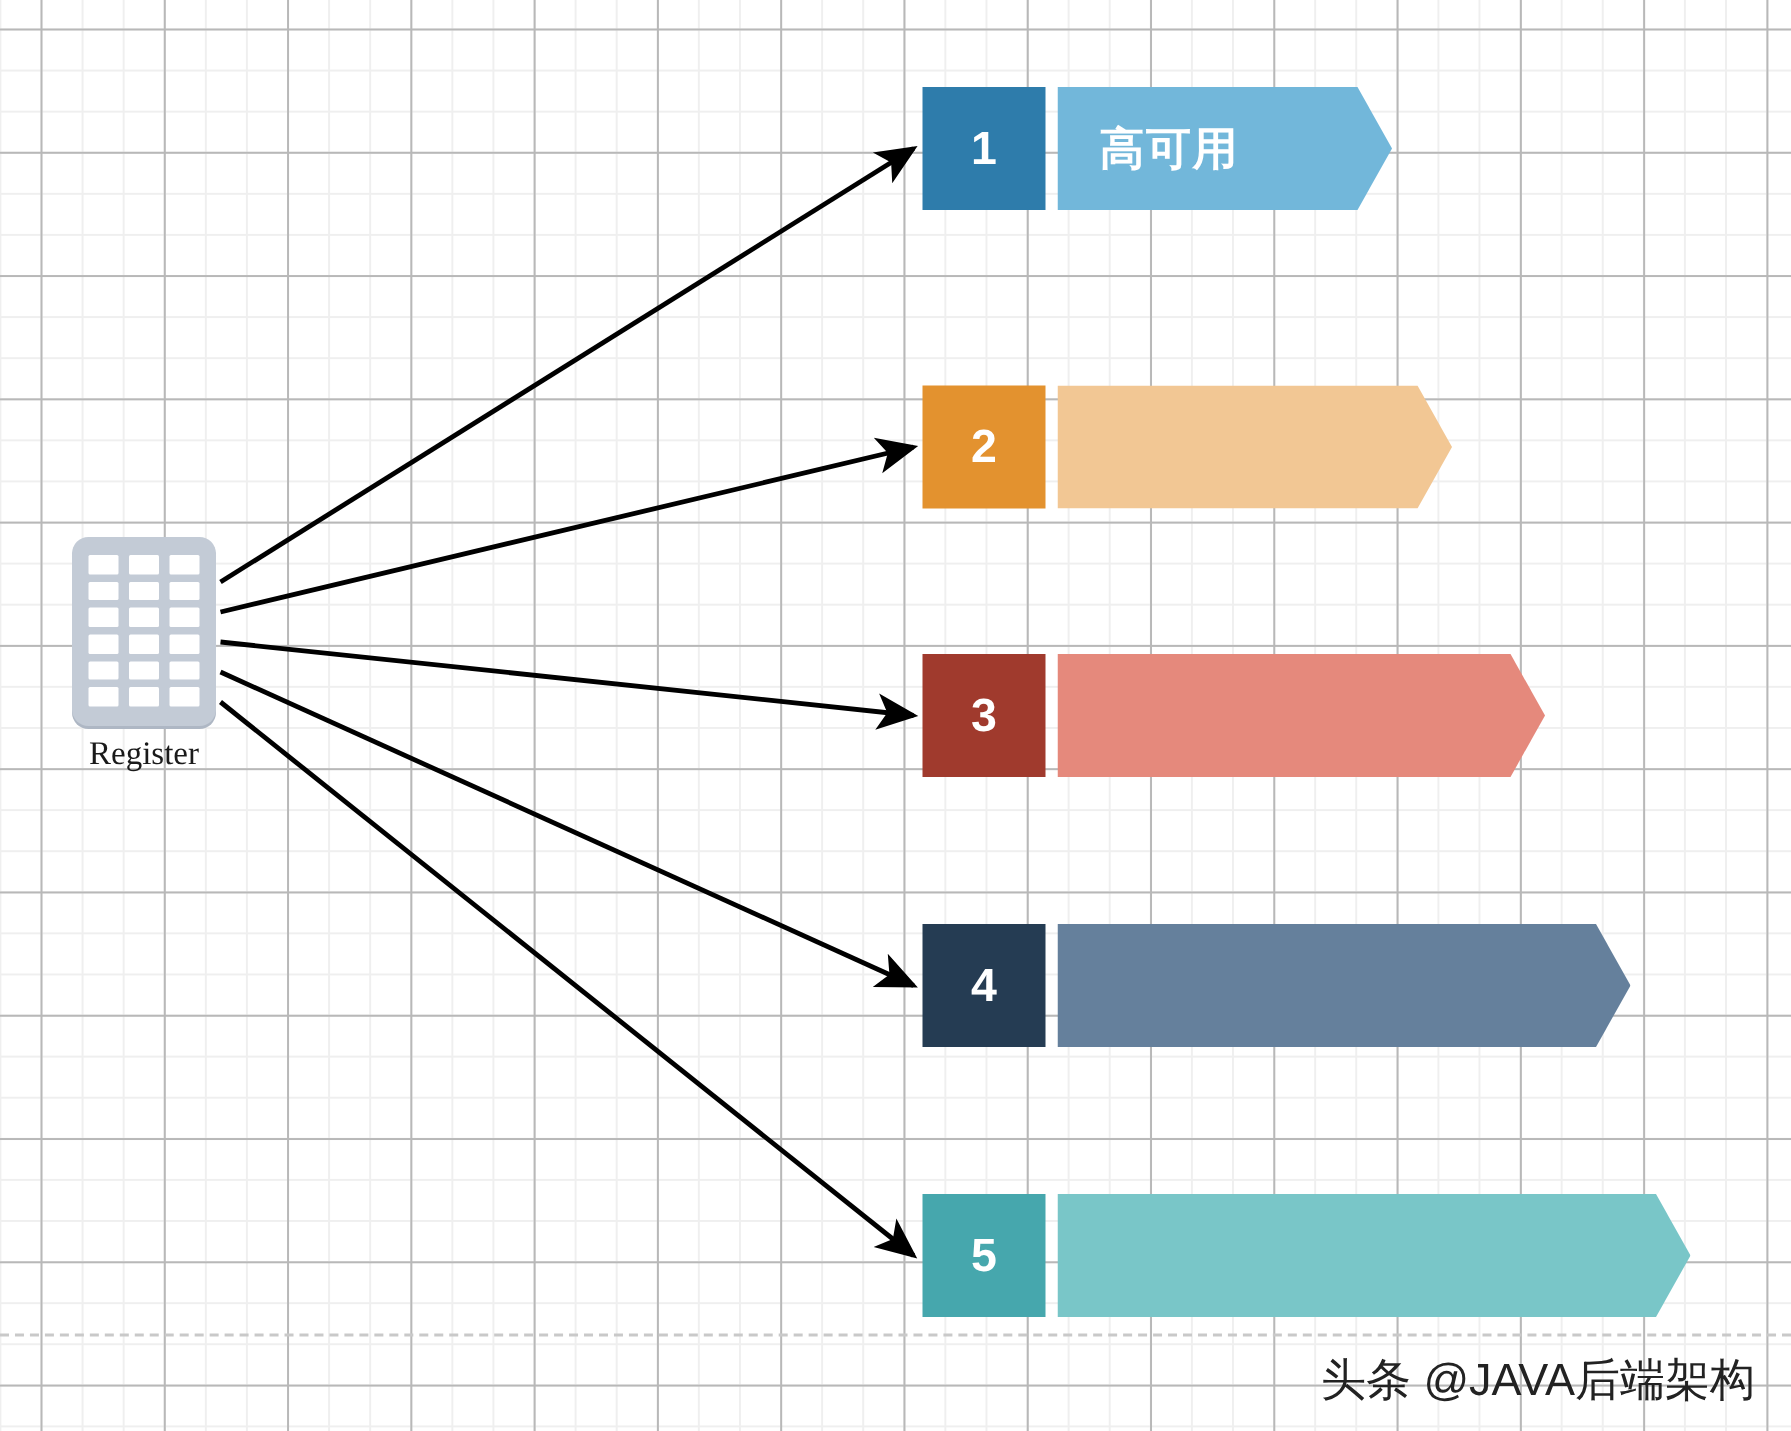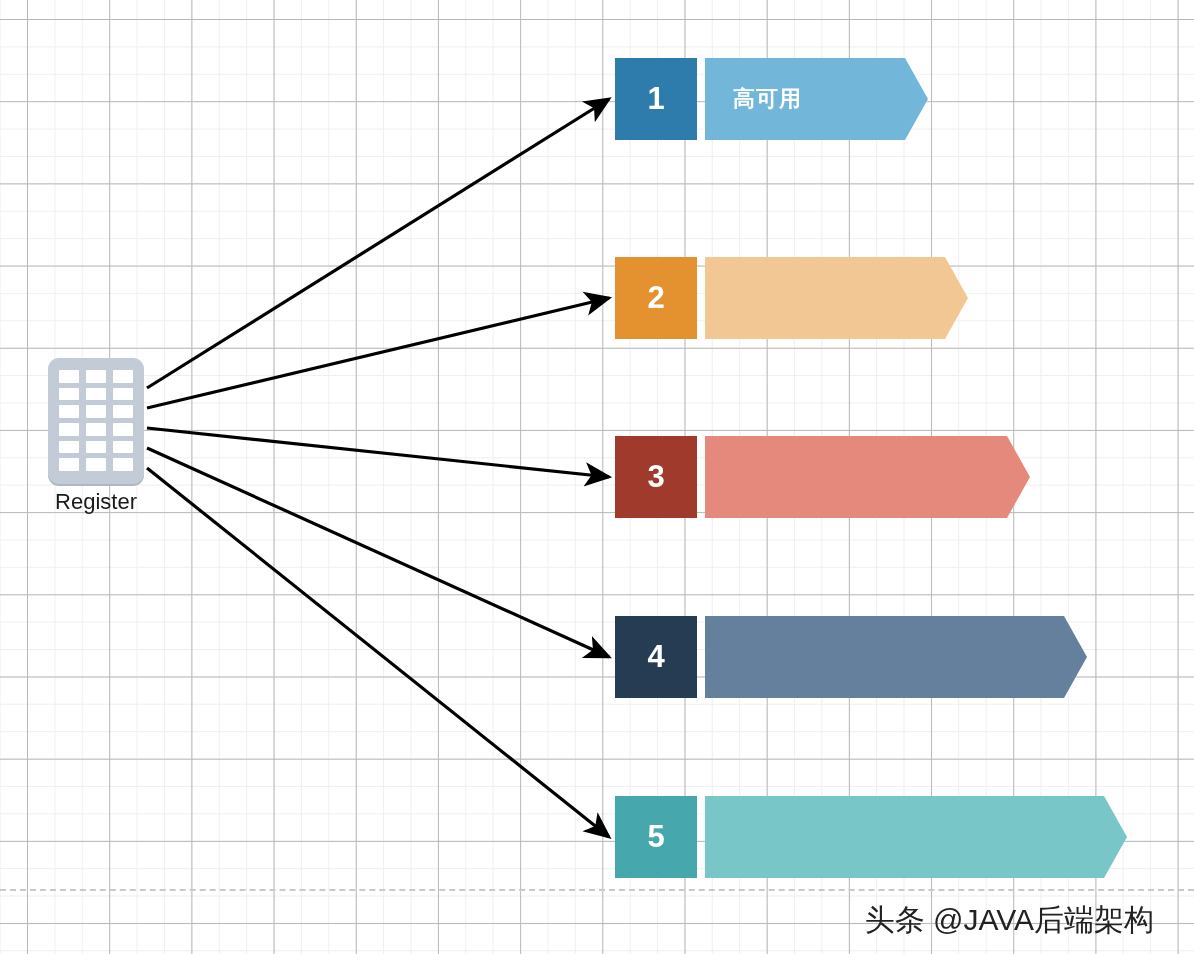--- a/index.html
+++ b/index.html
@@ -78,20 +78,21 @@
   }
   .node-label {
     position: absolute;
     left: -10px;
     top: 131px;
     width: 116px;
     text-align: center;
     font-size: 22px;
     color: #1a1a1a;
     white-space: nowrap;
+    font-family: Liberation Serif, serif;
   }
 
   
   .banner {
     position: absolute;
     height: 82px;
     display: block;
   }
   .banner-num {
     position: absolute;
@@ -113,38 +114,38 @@
     height: 82px;
   }
   .banner-text {
     position: absolute;
     top: 0;
     left: 118px;
     height: 82px;
     display: flex;
     align-items: center;
     color: #ffffff;
-    font-size: 22px;
+    font-size: 30px;
     font-weight: bold;
     letter-spacing: 1px;
     white-space: nowrap;
   }
 
   
   .footer-rule {
     position: absolute;
     left: 0;
     top: 889px;
     width: 1194px;
     height: 0;
     border-top: 2px dashed #c9c9c9;
   }
   .watermark {
     position: absolute;
-    right: 40px;
+    right: 24px;
     top: 900px;
     font-size: 30px;
     color: #222222;
     white-space: nowrap;
     margin-left: 23px;
   }
 </style>
 </head>
 <body>
 

